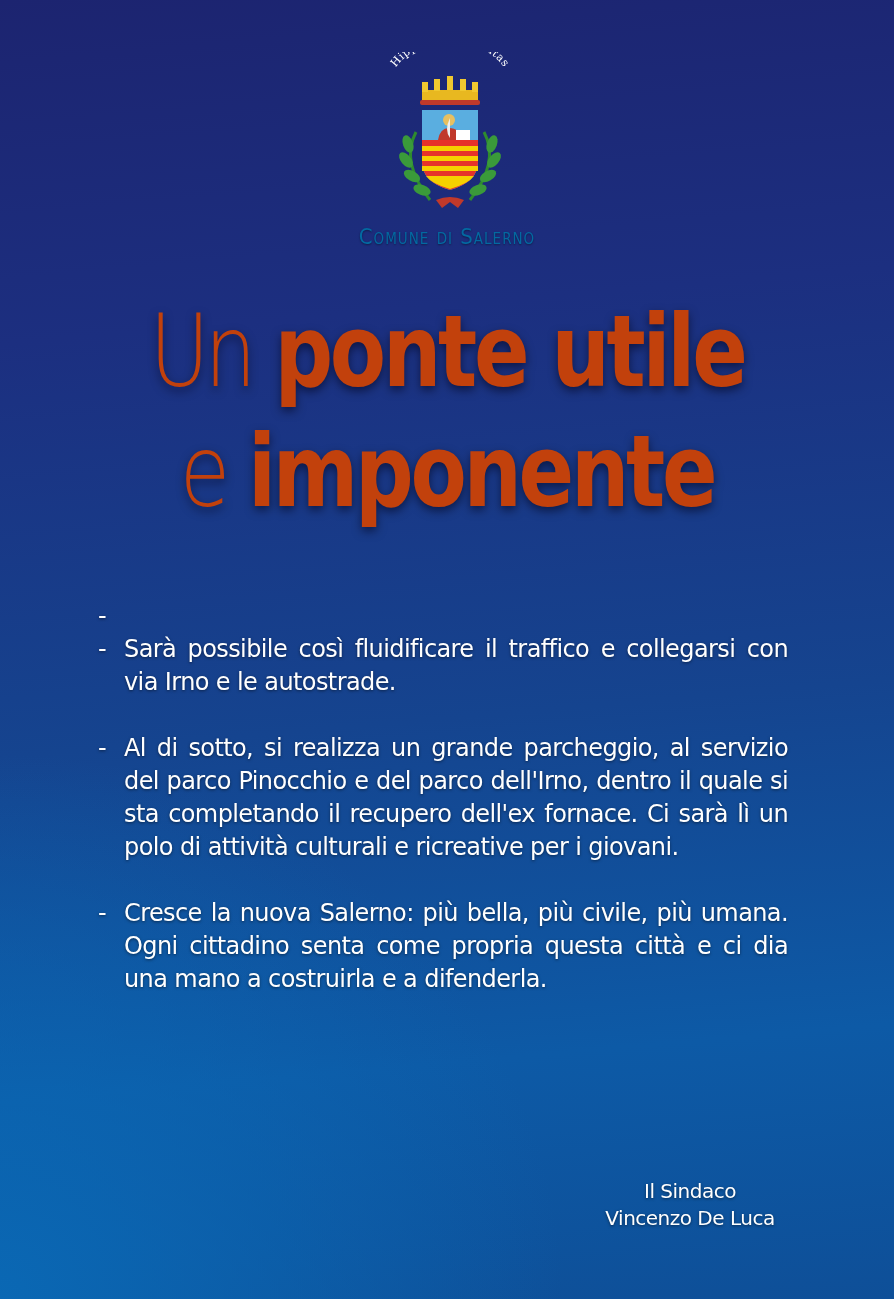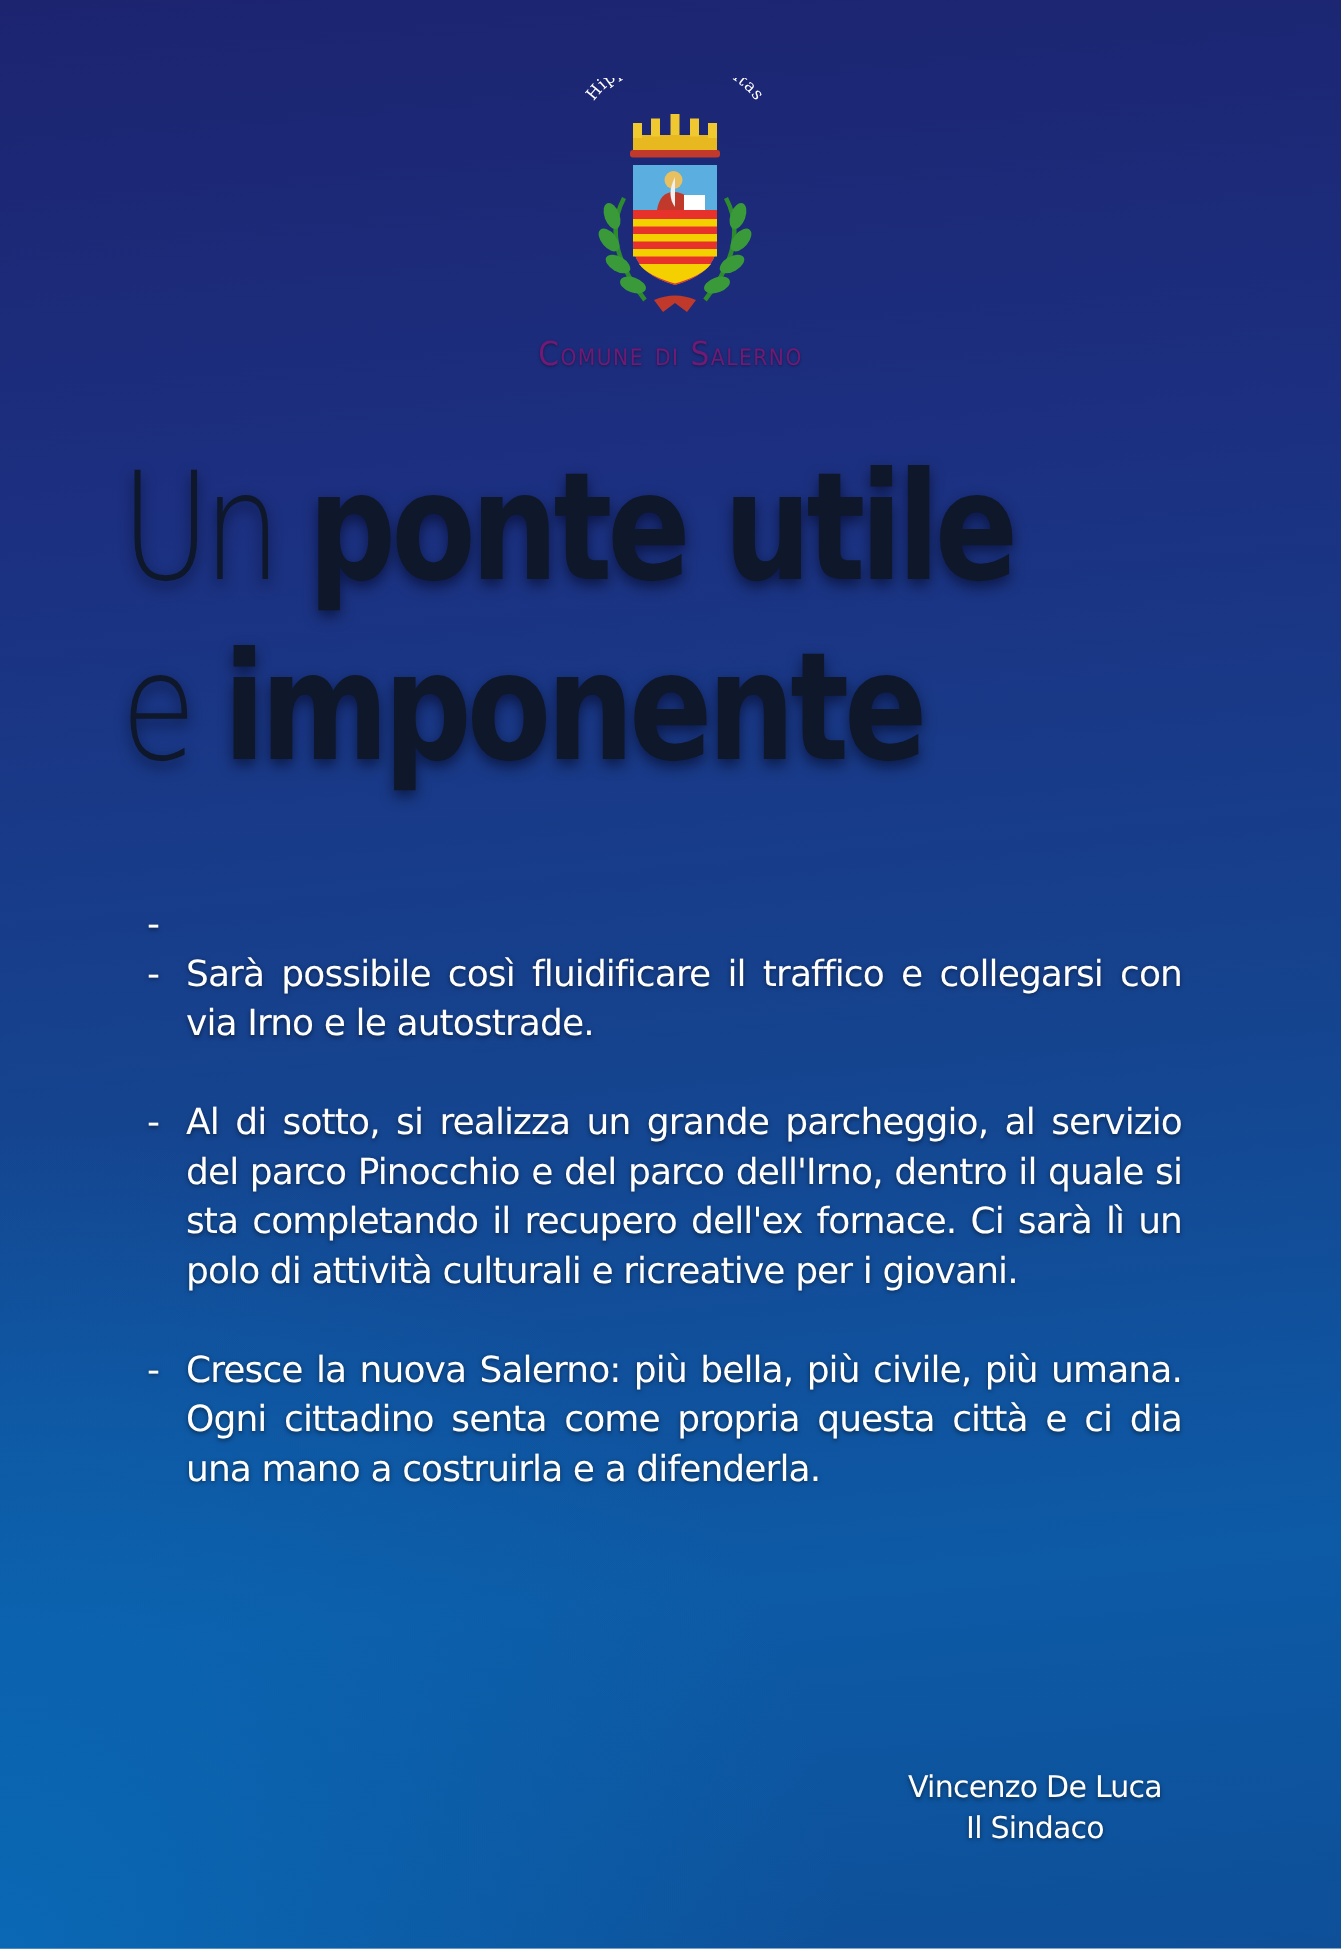--- a/index.html
+++ b/index.html
@@ -6,27 +6,27 @@
   body {
     width:894px; height:1299px; overflow:hidden; position:relative;
     background:
       radial-gradient(ellipse 90% 60% at 0% 100%, #0a68b4 0%, rgba(10,104,180,0) 70%),
       linear-gradient(175deg, #1c2470 0%, #1c2f80 25%, #15448f 55%, #0d5aa6 80%, #0e4f98 100%);
     font-family: "DejaVu Sans Condensed", "DejaVu Sans", sans-serif;
   }
   .crest { position:absolute; left:370px; top:52px; width:160px; height:170px; }
   .comune {
     position:absolute; left:0; right:0; top:224px; text-align:center;
-    color:#701a75; font-family:"DejaVu Sans", sans-serif; font-size:22px;
+    color:#0369a1; font-family:"DejaVu Sans", sans-serif; font-size:22px;
     font-variant:small-caps; letter-spacing:1px; font-stretch:condensed;
     text-shadow:0 1px 2px rgba(0,0,0,0.4);
   }
   .headline {
-    position:absolute; left:0; right:0; top:292px; text-align:left;
-    color:#0f172a; font-family:"DejaVu Sans", sans-serif;
+    position:absolute; left:0; right:0; top:292px; text-align:center;
+    color:#c2410c; font-family:"DejaVu Sans", sans-serif;
     line-height:120px; text-shadow:0 4px 10px rgba(0,0,20,0.55);
   }
   .headline .line { display:block; font-size:100px; letter-spacing:-4px; transform:scaleX(0.82); }
   .headline .thin { font-weight:200; font-family:"DejaVu Sans", sans-serif; letter-spacing:-6px; }
   .headline .bold { font-weight:bold; }
   .bullets { position:absolute; left:98px; width:690px; top:600px; }
   .bullet {
     position:relative; padding-left:26px; color:#ffffff;
     font-size:24px; line-height:33px; text-align:justify;
     margin-bottom:33px; letter-spacing:-0.6px;
@@ -117,15 +117,15 @@
     <span class="dash">-</span>
     <span>Al di sotto, si realizza un grande parcheggio, al servizio del parco Pinocchio e del parco dell'Irno, dentro il quale si sta completando il recupero dell'ex fornace. Ci sarà lì un polo di attività culturali e ricreative per i giovani.</span>
   </div>
   <div class="bullet">
     <span class="dash">-</span>
     <span>Cresce la nuova Salerno: più bella, più civile, più umana. Ogni cittadino senta come propria questa città e ci dia una mano a costruirla e a difenderla.</span>
   </div>
 </div>
 
 <div class="signature">
+  <div>Il Sindaco</div>
   <div>Vincenzo De Luca</div>
-  <div>Il Sindaco</div>
 </div>
 
 </body></html>

